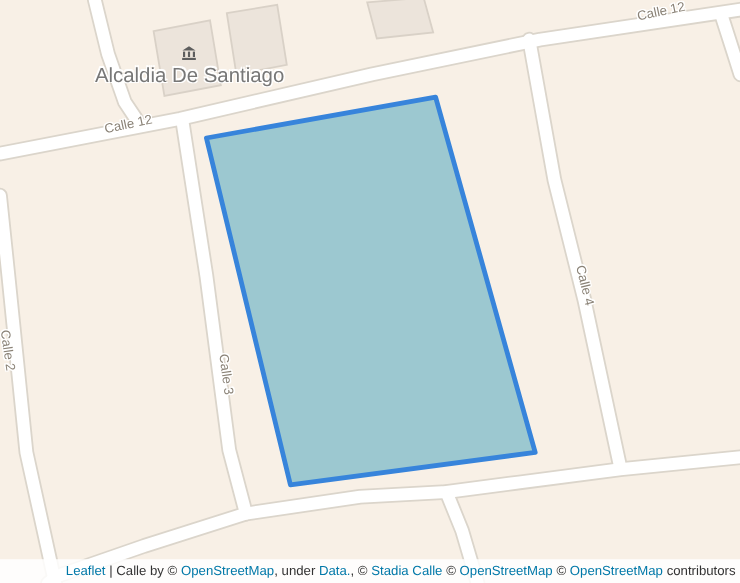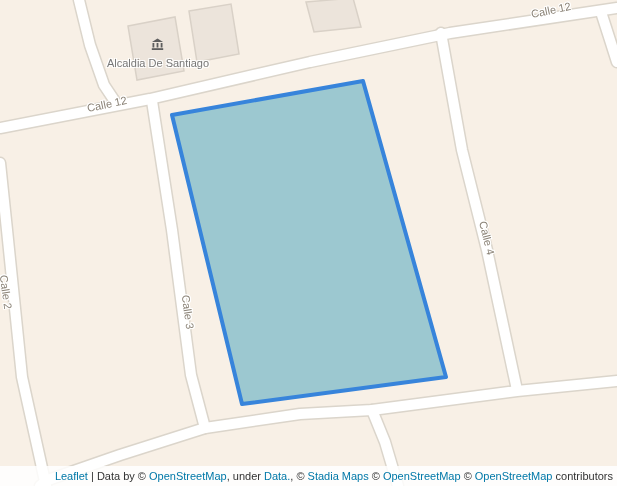--- a/index.html
+++ b/index.html
@@ -5,21 +5,21 @@
   html,body{margin:0;padding:0;}
   body{width:617px;height:486px;overflow:hidden;font-family:"Liberation Sans",sans-serif;}
   .map{position:relative;width:617px;height:486px;background:#f8f0e6;overflow:hidden;cursor:grab;}
   .map-svg{position:absolute;left:0;top:0;display:block;}
   .street-label{
     position:absolute;font-size:11px;color:#8a8276;white-space:nowrap;
     text-shadow:-1px -1px 0 #fff,1px -1px 0 #fff,-1px 1px 0 #fff,1px 1px 0 #fff,0 -1px 0 #fff,0 1px 0 #fff,-1px 0 0 #fff,1px 0 0 #fff;
     pointer-events:none;
   }
   .poi-label{
-    position:absolute;font-size:11px;color:#777;white-space:nowrap;
+    position:absolute;font-size:17px;color:#777;white-space:nowrap;
     text-shadow:-1px -1px 0 #fff,1px -1px 0 #fff,-1px 1px 0 #fff,1px 1px 0 #fff;
     pointer-events:none;
   }
   .poi-icon{position:absolute;pointer-events:none;}
   .attribution{
     position:absolute;left:0;right:0;bottom:0;height:20px;
     background:rgba(255,255,255,0.85);
     font-size:11px;color:#333;text-align:right;
     line-height:20px;padding-right:4px;box-sizing:border-box;
     white-space:nowrap;
@@ -81,16 +81,16 @@
 
   <div class="street-label" style="left:551px;top:10px;transform:translate(-50%,-50%) rotate(-12deg);">Calle 12</div>
 
   <div class="street-label" style="left:6px;top:292px;transform:translate(-50%,-50%) rotate(82deg);">Calle 2</div>
 
   <div class="street-label" style="left:188px;top:312px;transform:translate(-50%,-50%) rotate(82deg);">Calle 3</div>
 
   <div class="street-label" style="left:487px;top:238px;transform:translate(-50%,-50%) rotate(76deg);">Calle 4</div>
 
   <div class="attribution">
-    <a>Leaflet</a><span> | Data by © </span><a>OpenStreetMap</a><span>, under </span><a>Data.</a><span>, © </span><a>Stadia Maps</a><span> © </span><a>OpenStreetMap</a><span> © </span><a>OpenStreetMap</a><span> contributors</span>
+    <a>Leaflet</a><span> | Calle by © </span><a>OpenStreetMap</a><span>, under </span><a>Data.</a><span>, © </span><a>Stadia Calle</a><span> © </span><a>OpenStreetMap</a><span> © </span><a>OpenStreetMap</a><span> contributors</span>
   </div>
 
 </div>
 
 </body></html>

